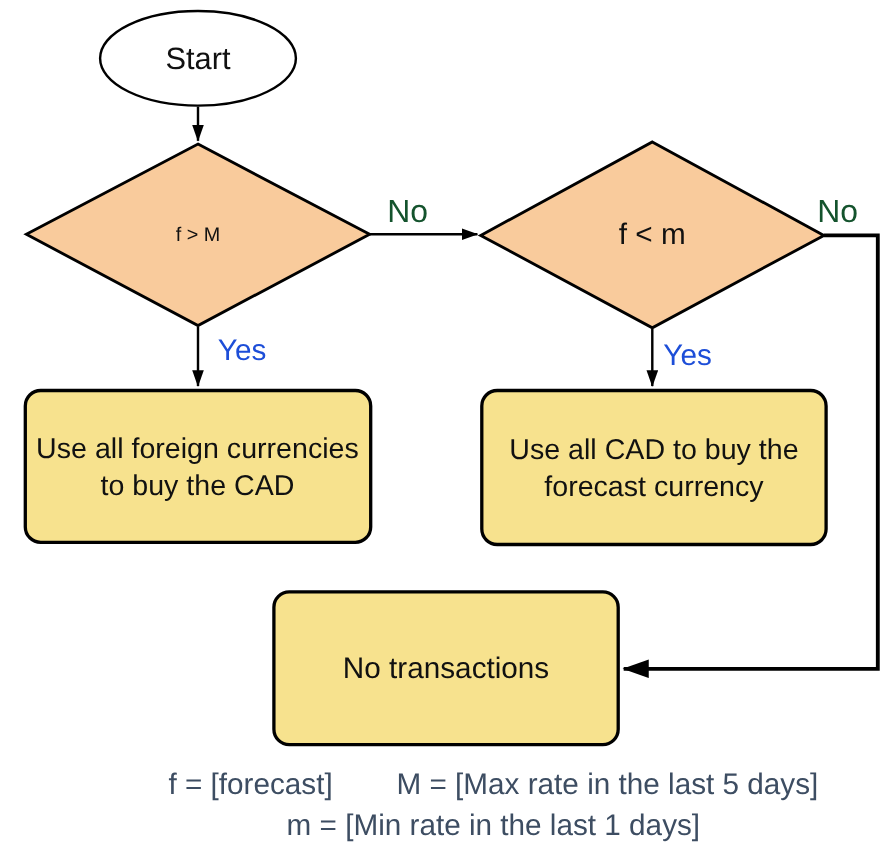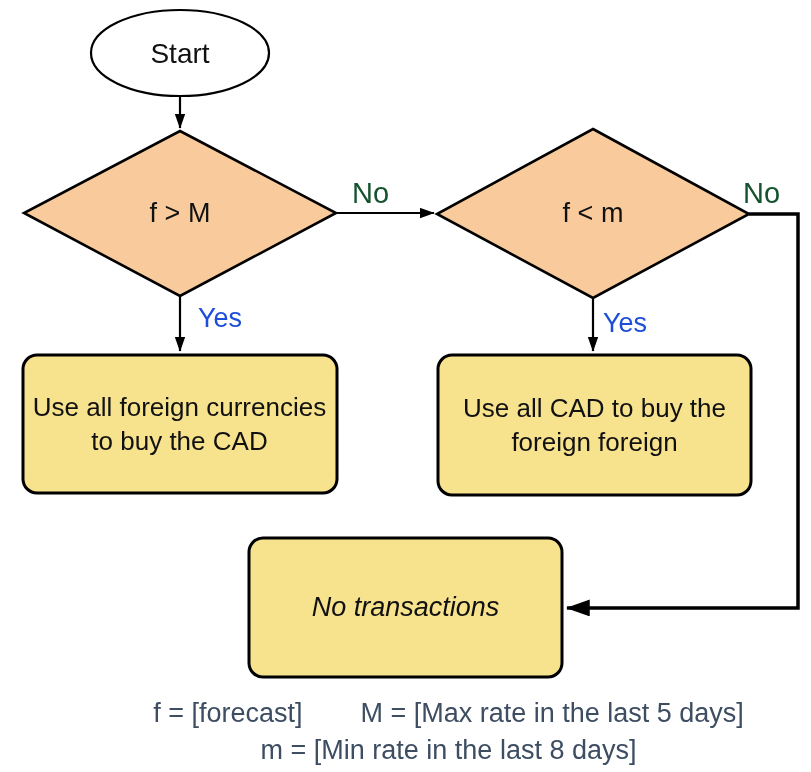--- a/index.html
+++ b/index.html
@@ -28,40 +28,39 @@
     text-align: center;
     color: #111111;
     pointer-events: none;
   }
   .start-label {
     left: 90px; top: 10px; width: 180px; height: 87px;
     font-size: 28px;
   }
   .cond1-label {
     left: 24px; top: 131px; width: 312px; height: 165px;
-    font-size: 27px;
+    font-size: 18px;
   }
   .cond2-label {
     left: 437px; top: 129px; width: 312px; height: 169px;
     font-size: 27px;
   }
   .box1-label {
     left: 22px; top: 354px; width: 315px; height: 139px;
     font-size: 26px; line-height: 34px;
   }
   .box1-label span { max-width: 300px; }
   .box2-label {
     left: 437px; top: 354px; width: 315px; height: 141px;
     font-size: 26px; line-height: 34px;
   }
   .box2-label span { max-width: 268px; }
   .box3-label {
     left: 248px; top: 537px; width: 315px; height: 141px;
     font-size: 27px;
-    font-style: italic;
   }
   .edge-label {
     position: absolute;
     color: #000000;
     white-space: nowrap;
     pointer-events: none;
   }
   .no-label { font-size: 29px; color: #14532d; }
   .no1 { left: 352px; top: 177px; }
   .no2 { left: 743px; top: 177px; }
@@ -110,32 +109,32 @@
 
   <div class="nodelabel cond1-label">f &gt; M</div>
 
   <div class="nodelabel cond2-label">f &lt; m</div>
 
   <div class="nodelabel box1-label">
     <span>Use all foreign currencies to buy the CAD</span>
   </div>
 
   <div class="nodelabel box2-label">
-    <span>Use all CAD to buy the foreign foreign</span>
+    <span>Use all CAD to buy the forecast currency</span>
   </div>
 
   <div class="nodelabel box3-label">No transactions</div>
 
   <div class="edge-label no-label no1">No</div>
   <div class="edge-label yes-label yes1">Yes</div>
   <div class="edge-label no-label no2">No</div>
   <div class="edge-label yes-label yes2">Yes</div>
 
   <div class="legend">
     <div>
       <span class="gap">f = [forecast]</span><span>M = [Max rate in the last 5 days]</span>
     </div>
     <div>
-      <span>m = [Min rate in the last 8 days]</span>
+      <span>m = [Min rate in the last 1 days]</span>
     </div>
   </div>
 
 </div>
 
 </body></html>

